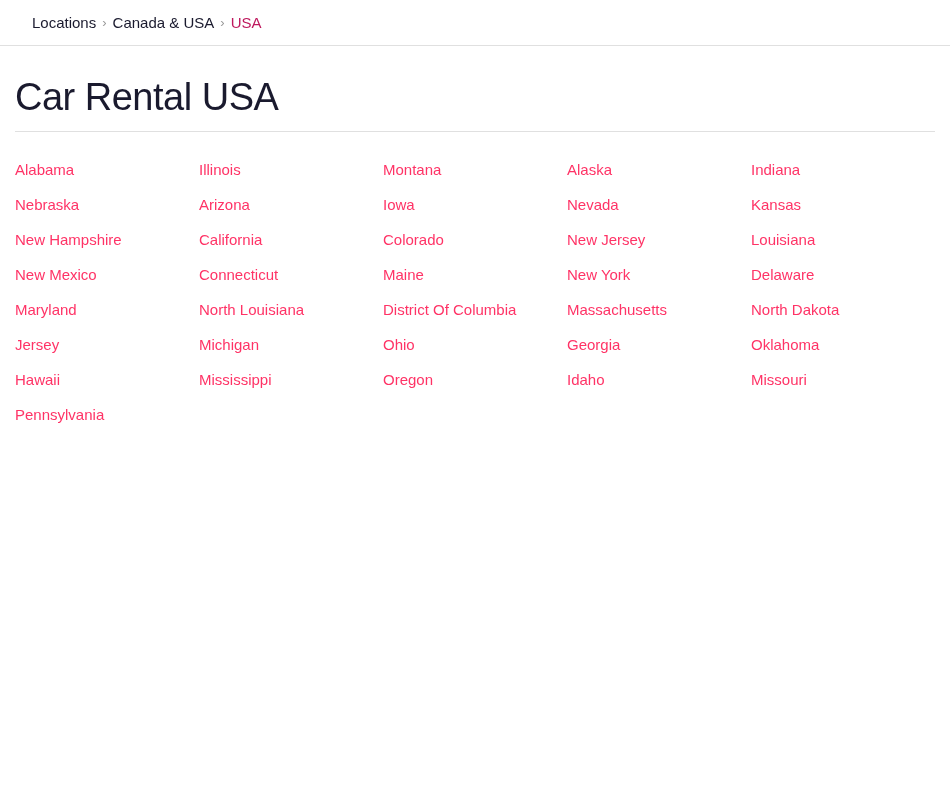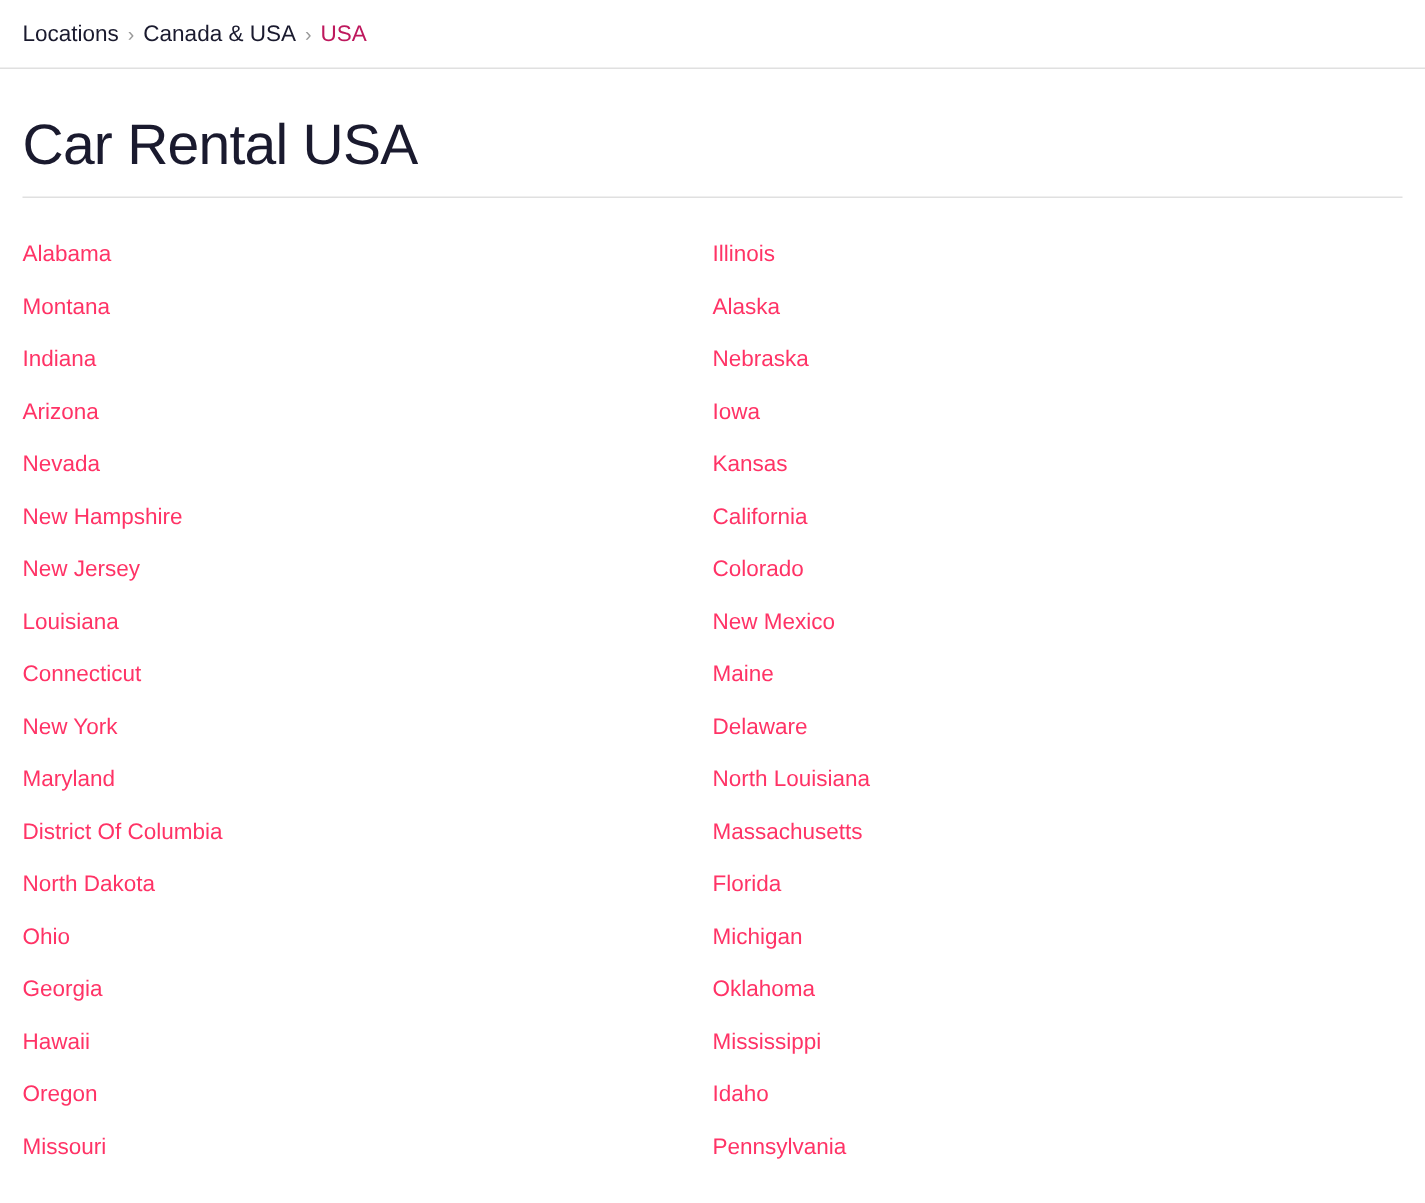--- a/index.html
+++ b/index.html
@@ -12,21 +12,21 @@
       font-family: Arial, sans-serif;
       background: #ffffff;
       color: #1a1a2e;
       width: 950px;
       min-height: 802px;
     }
 
     .breadcrumb-bar {
       display: flex;
       align-items: center;
-      padding: 14px 15px;
+      padding: 14px 32px;
       border-bottom: 1px solid #e0e0e0;
       font-size: 15px;
     }
 
     .breadcrumb-item {
       color: #1a1a2e;
     }
 
     .breadcrumb-separator {
       margin: 0 6px;
@@ -51,21 +51,21 @@
     }
 
     .divider {
       border: none;
       border-top: 1px solid #e0e0e0;
       margin-bottom: 20px;
     }
 
     .states-grid {
       display: grid;
-      grid-template-columns: repeat(2, 1fr);
+      grid-template-columns: repeat(5, 1fr);
       row-gap: 0;
     }
 
     .state-item {
       padding: 9px 0;
       font-size: 15px;
       color: #ff3366;
       cursor: pointer;
       text-decoration: none;
     }
@@ -90,36 +90,36 @@
       <a class="state-item">Montana</a>
       <a class="state-item">Alaska</a>
       <a class="state-item">Indiana</a>
       <a class="state-item">Nebraska</a>
       <a class="state-item">Arizona</a>
       <a class="state-item">Iowa</a>
       <a class="state-item">Nevada</a>
       <a class="state-item">Kansas</a>
       <a class="state-item">New Hampshire</a>
       <a class="state-item">California</a>
+      <a class="state-item">Colorado</a>
       <a class="state-item">New Jersey</a>
-      <a class="state-item">Colorado</a>
       <a class="state-item">Louisiana</a>
       <a class="state-item">New Mexico</a>
       <a class="state-item">Connecticut</a>
       <a class="state-item">Maine</a>
       <a class="state-item">New York</a>
       <a class="state-item">Delaware</a>
       <a class="state-item">Maryland</a>
       <a class="state-item">North Louisiana</a>
       <a class="state-item">District Of Columbia</a>
       <a class="state-item">Massachusetts</a>
       <a class="state-item">North Dakota</a>
-      <a class="state-item">Florida</a>
+      <a class="state-item">Jersey</a>
+      <a class="state-item">Michigan</a>
       <a class="state-item">Ohio</a>
-      <a class="state-item">Michigan</a>
       <a class="state-item">Georgia</a>
       <a class="state-item">Oklahoma</a>
       <a class="state-item">Hawaii</a>
       <a class="state-item">Mississippi</a>
       <a class="state-item">Oregon</a>
       <a class="state-item">Idaho</a>
       <a class="state-item">Missouri</a>
       <a class="state-item">Pennsylvania</a>
     </div>
 </div>

